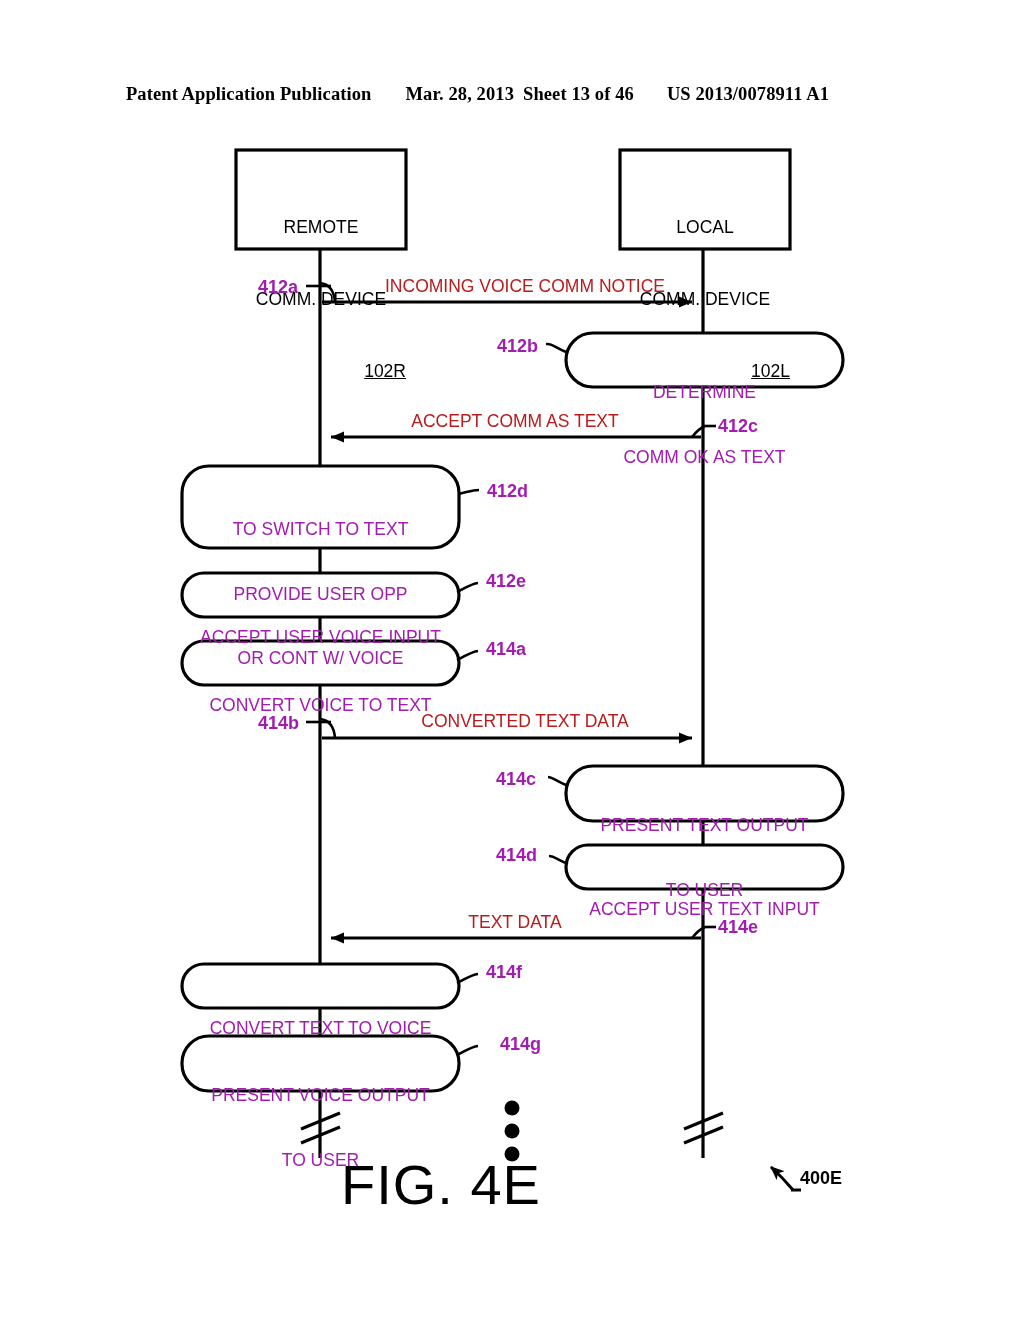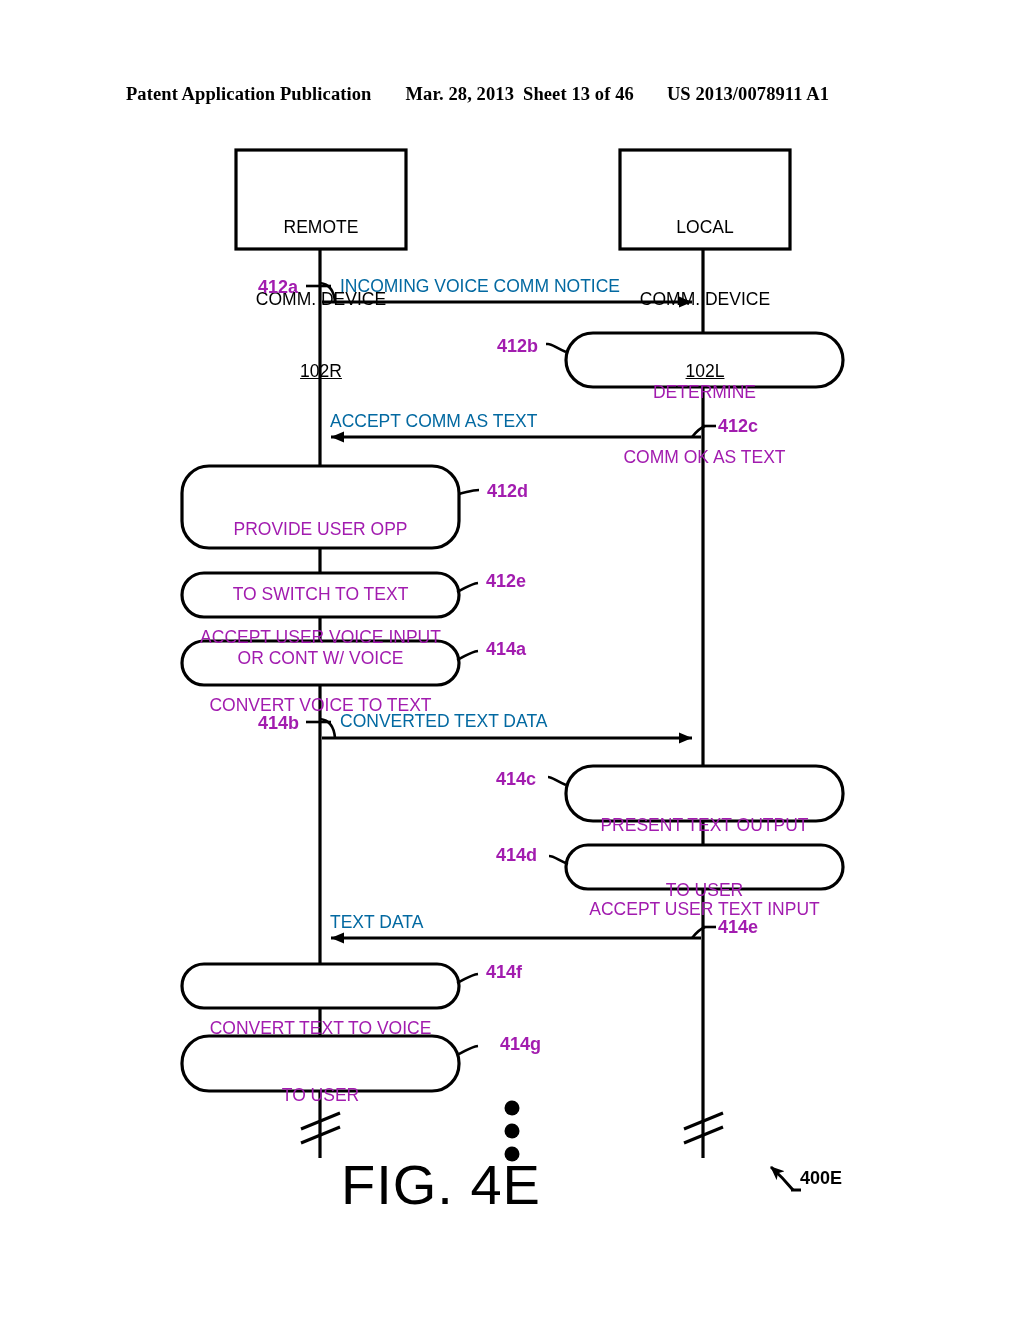--- a/index.html
+++ b/index.html
@@ -60,32 +60,33 @@
     font-family: "Liberation Sans", sans-serif;
     font-size: 18px;
     font-weight: bold;
     color: #a21caf;
     white-space: pre;
   }
   .msglabel {
     position: absolute;
     font-family: "Liberation Sans", sans-serif;
     font-size: 17.5px;
-    color: #0369a1;
-    white-space: pre;
+    color: #b91c1c;
+    white-space: pre;
+    text-align: center;
   }
   .hdrbox-text {
     position: absolute;
     text-align: center;
     font-family: "Liberation Sans", sans-serif;
     font-size: 17.5px;
     line-height: 24px;
     white-space: pre;
   }
-  .hdrbox-text .und { text-decoration: underline; }
+  .hdrbox-text .und { text-decoration: underline; text-align: right; }
   #fig-title {
     position: absolute;
     left: 0;
     top: 1152px;
     width: 872px;
     text-align: center;
     font-family: "Liberation Sans", sans-serif;
     font-size: 56px;
     letter-spacing: 1px;
   }
@@ -214,22 +215,22 @@
 <div class="msglabel" style="left:330px; top:912px; width:370px;">TEXT DATA</div>
 <div class="ref" style="left:718px; top:917px;">414e</div>
 
 <div class="dtext" style="left:566px; top:339px; width:277px;">
   <div>DETERMINE</div>
   <div>COMM OK AS TEXT</div>
 </div>
 <div class="ref" style="left:497px; top:336px;">412b</div>
 
 <div class="dtext" style="left:182px; top:476px; width:277px;">
+  <div>TO SWITCH TO TEXT</div>
   <div>PROVIDE USER OPP</div>
-  <div>TO SWITCH TO TEXT</div>
   <div>OR CONT W/ VOICE</div>
 </div>
 <div class="ref" style="left:487px; top:481px;">412d</div>
 
 <div class="dtext" style="left:182px; top:584px; width:277px;">
   <div>ACCEPT USER VOICE INPUT</div>
 </div>
 <div class="ref" style="left:486px; top:571px;">412e</div>
 
 <div class="dtext" style="left:182px; top:652px; width:277px;">
@@ -247,20 +248,21 @@
   <div>ACCEPT USER TEXT INPUT</div>
 </div>
 <div class="ref" style="left:496px; top:845px;">414d</div>
 
 <div class="dtext" style="left:182px; top:975px; width:277px;">
   <div>CONVERT TEXT TO VOICE</div>
 </div>
 <div class="ref" style="left:486px; top:962px;">414f</div>
 
 <div class="dtext" style="left:182px; top:1042px; width:277px;">
+  <div>PRESENT VOICE OUTPUT</div>
   <div>TO USER</div>
 </div>
 <div class="ref" style="left:500px; top:1034px;">414g</div>
 
 <div id="fig-title">
   <span class="inner">FIG. 4E</span>
 </div>
 <div id="ref-400e">400E</div>
 
 </body></html>

